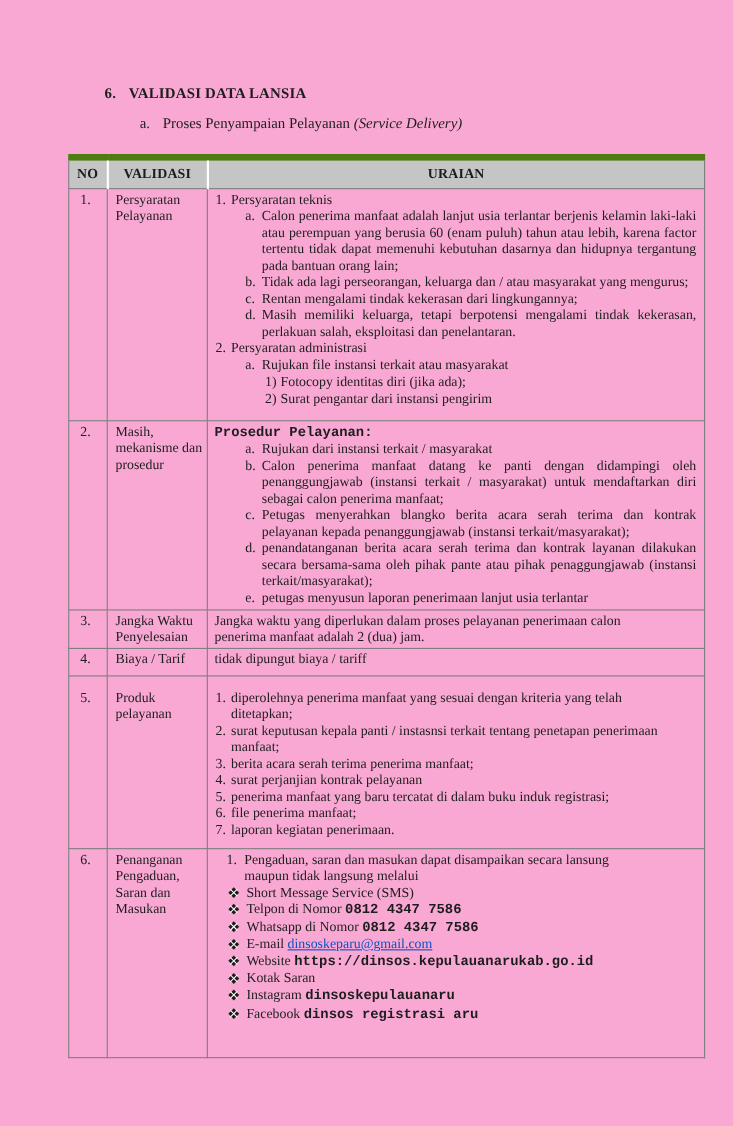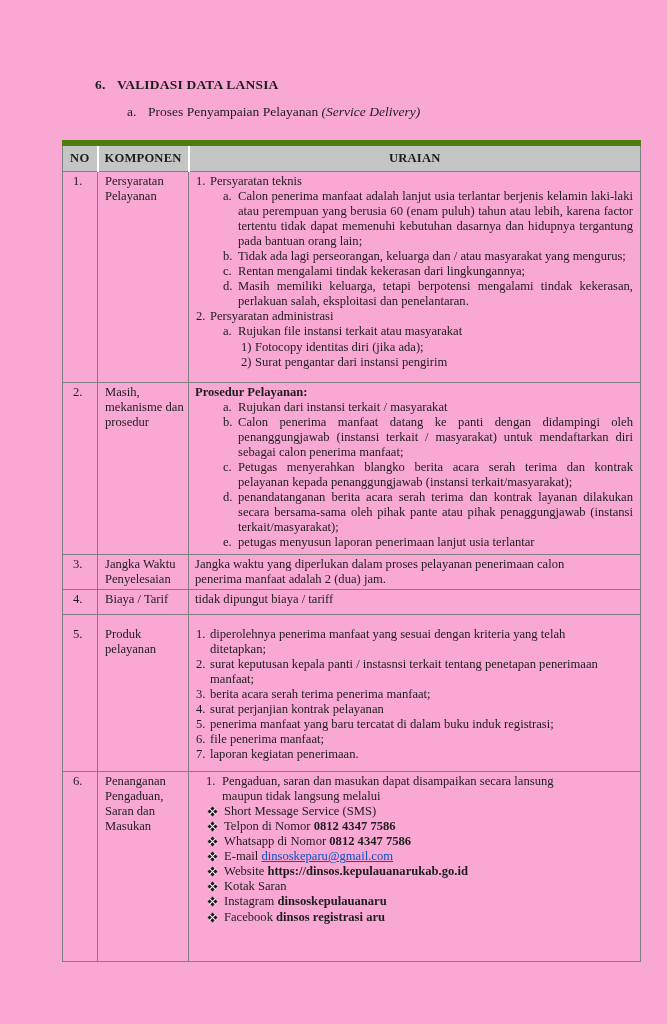--- a/index.html
+++ b/index.html
@@ -58,21 +58,21 @@
   .l3{padding-left:60px;} .l3 > .marker{left:46px;}
   .l1x{padding-left:27px;} .l1x > .marker{left:11px;}
   .bullet{padding-left:29px;}
   .diamond{
     position:absolute;left:14px;top:4px;width:7px;height:7px;
     background:var(--ink);transform:rotate(45deg);
   }
   .diamond::before{content:"";position:absolute;left:2.7px;top:-1px;width:1.6px;height:9px;background:#fff;}
   .diamond::after{content:"";position:absolute;top:2.7px;left:-1px;height:1.6px;width:9px;background:#fff;}
 
-  .b{font-weight:bold;}
+  .b{font-weight:bold;font-family:Liberation Mono, monospace;}
   .link{color:var(--link-color);text-decoration:underline;}
 </style>
 </head>
 <body>
 
 <div class="page">
 
   <div class="heading">
     <span class="num">6.</span><span>VALIDASI DATA LANSIA</span>
   </div>
@@ -83,21 +83,21 @@
 
   <table>
     <colgroup>
         <col class="c-no">
         <col class="c-komp">
         <col class="c-ur">
       </colgroup>
     <thead>
       <tr>
         <th>NO</th>
-        <th>KOMPONEN</th>
+        <th>VALIDASI</th>
         <th>URAIAN</th>
       </tr>
     </thead>
     <tbody id="table-body">
         <tr style="height: 211px;">
           <td class="no-cell">1.</td>
           <td class="komponen-cell">Persyaratan
 Pelayanan</td>
           <td class="uraian-cell">
             <div class="item l1"><span class="marker">1.</span><span>Persyaratan teknis</span></div>

